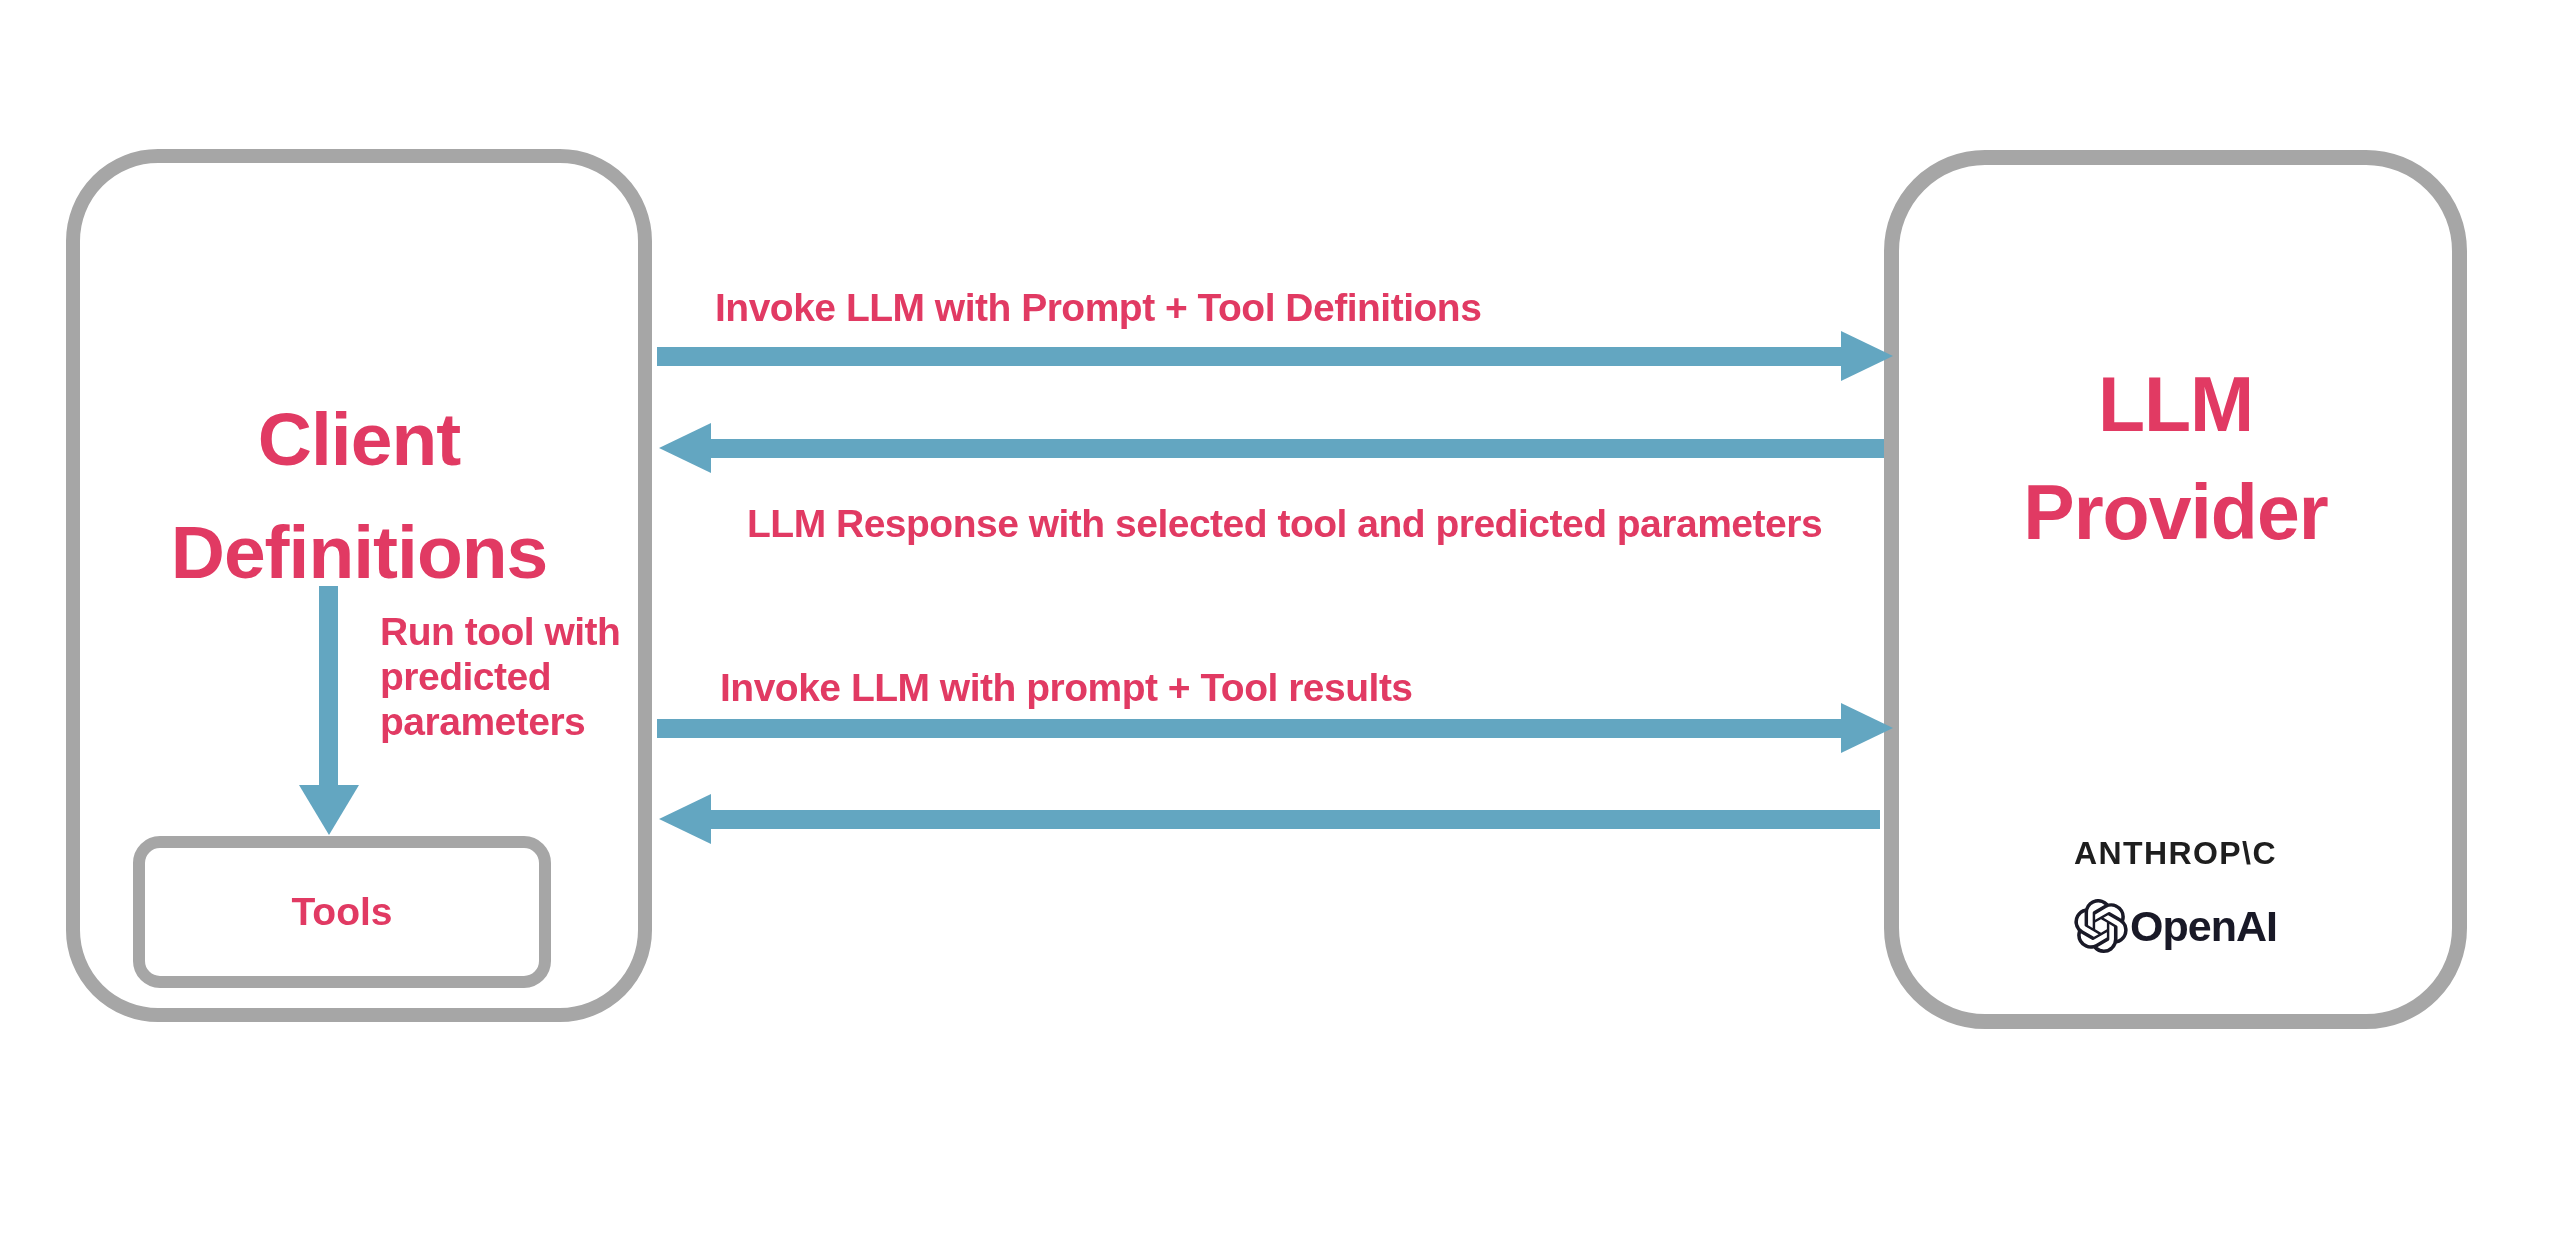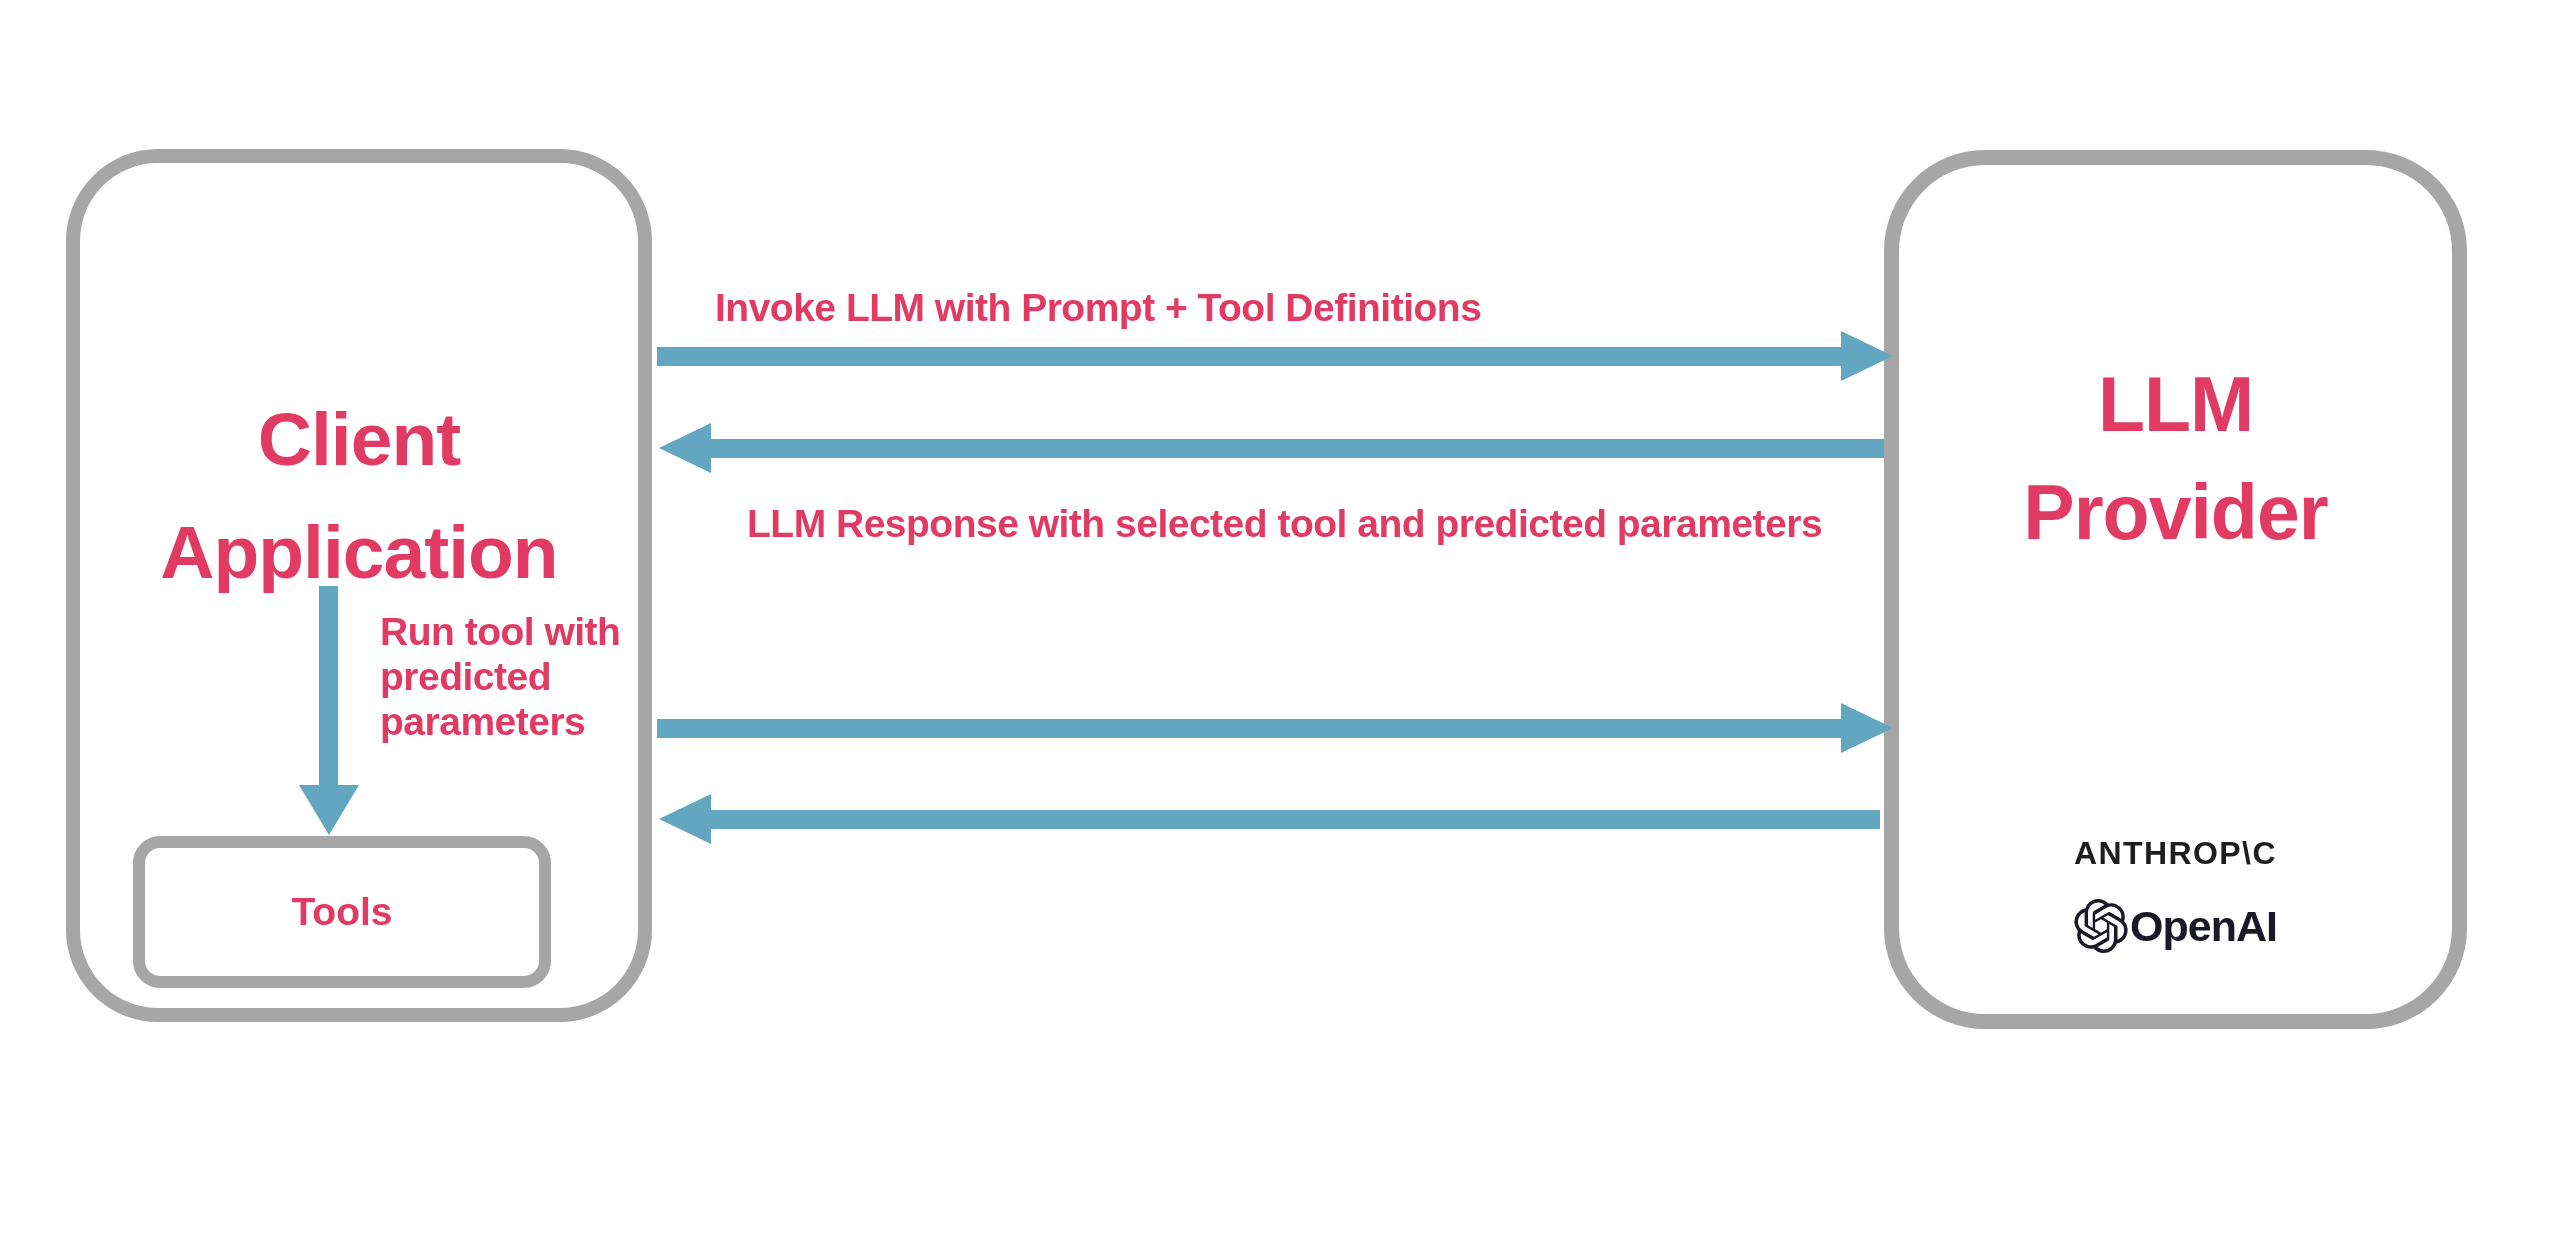--- a/index.html
+++ b/index.html
@@ -82,21 +82,21 @@
   .openai-text{font-size:43px;font-weight:600;letter-spacing:-1px;}
 </style>
 </head>
 <body>
 
 <div class="canvas">
 
   <div class="bigbox client-box"></div>
   <div class="box-title client-title">
     <div>Client</div>
-    <div>Application</div>
+    <div>Definitions</div>
   </div>
 
   <div class="v-shaft"></div>
   <div class="v-head"></div>
   <div class="run-tool-label">Run tool with
 predicted
 parameters</div>
 
   <div class="tools-box">
     <span class="tools-label">Tools</span>
@@ -117,20 +117,21 @@
   </div>
 
   <div class="msg-label l1">Invoke LLM with Prompt + Tool Definitions</div>
   <div class="arrow-shaft m1-shaft"></div>
   <div class="arrow-head-right m1-head"></div>
 
   <div class="arrow-head-left m2-head"></div>
   <div class="arrow-shaft m2-shaft"></div>
   <div class="msg-label l2">LLM Response with selected tool and predicted parameters</div>
 
+  <div class="msg-label l3">Invoke LLM with prompt + Tool results</div>
   <div class="arrow-shaft m3-shaft"></div>
   <div class="arrow-head-right m3-head"></div>
 
   <div class="arrow-head-left m4-head"></div>
   <div class="arrow-shaft m4-shaft"></div>
 
 </div>
 
 
 </body></html>

